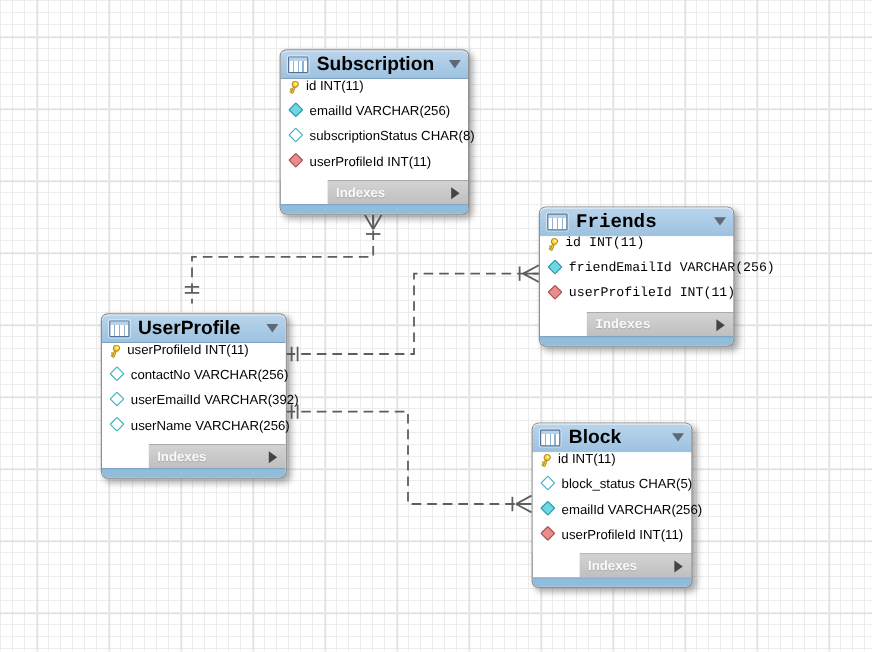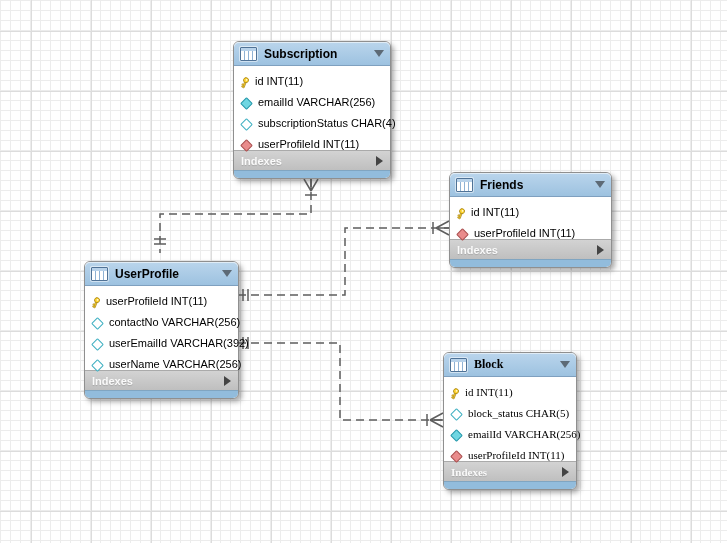--- a/index.html
+++ b/index.html
@@ -36,56 +36,57 @@
     width:15px;height:12px;flex:0 0 auto;
     border:1px solid #4f7296;
     background-color:#fff;
     background-image:
       linear-gradient(#b8d2ea 0 3px,rgba(0,0,0,0) 3px),
       repeating-linear-gradient(to right,rgba(0,0,0,0) 0 3px,#8fb2d4 3px 4px);
     border-radius:1px;
     margin-right:7px;
     box-shadow:0 0 0 1px rgba(255,255,255,.5);
   }
-  .tname{font-size:12px;font-weight:bold;color:#000;flex:1 1 auto;white-space:nowrap;}
+  .tname{font-size:16px;font-weight:bold;color:#000;flex:1 1 auto;white-space:nowrap;}
   .tri{
     width:0;height:0;flex:0 0 auto;
     border-left:5px solid transparent;border-right:5px solid transparent;
     border-top:7px solid #5d6a76;
   }
   .rows{background:#fff;}
-  .row{height:21px;display:flex;align-items:flex-end;padding-left:3px;white-space:nowrap;}
+  .row{height:21px;display:flex;align-items:flex-start;padding-left:3px;white-space:nowrap;}
   .lbl{font-size:11px;color:#000;}
   .ic{flex:0 0 auto;}
   .dia{
     width:7px;height:7px;transform:rotate(45deg);
     margin:0 7px 0 5px;border-radius:1px;
   }
   .d-filled{background:#6fd6e2;border:1px solid #2398aa;}
   .d-outline{background:#ffffff;border:1px solid #3fb0c2;}
   .d-red{background:#e98c8c;border:1px solid #aa4f4f;}
   .keywrap{width:12px;height:12px;margin:0 4px 0 2px;}
   .tfoot{
     height:19px;display:flex;align-items:center;
     background:linear-gradient(#d3d3d3,#bfbfbf);
     border-top:1px solid #aaa;
     padding:0 7px;
+    margin-left:39px;
   }
   .flabel{font-size:11px;font-weight:bold;color:#fafafa;flex:1 1 auto;text-shadow:0 1px 1px rgba(0,0,0,.15);}
   .farrow{
     width:0;height:0;flex:0 0 auto;
     border-top:5px solid transparent;border-bottom:5px solid transparent;
     border-left:7px solid #444;
   }
   .bstrip{height:8px;background:#92bcdc;border-radius:0 0 5px 5px;box-shadow:inset 0 1px 0 rgba(0,0,0,.12);}
   
   #t-subscription{left:233px;top:41px;width:156px;}
-  #t-friends{left:449px;top:172px;width:161px;}
+  #t-friends{left:449px;top:172px;width:161px;font-family:Liberation Mono, monospace;}
   #t-userprofile{left:84px;top:261px;width:153px;}
-  #t-block{left:443px;top:352px;width:132px;font-family:Liberation Serif, serif;}
+  #t-block{left:443px;top:352px;width:132px;}
 </style>
 </head>
 <body>
 
 <svg id="connectors" width="727" height="543" viewBox="0 0 727 543">
 
   <g stroke="#5e5e5e" fill="none" stroke-width="1.5">
     <path d="M311,179 L311,214 L160,214 L160,253" stroke-dasharray="8 5"></path>
     <path d="M304,179 L311,191 M311,179 L311,191 M318,179 L311,191"></path>
     <path d="M305,195 L317,195"></path>
@@ -125,21 +126,21 @@
             </g>
           </svg></span>
       <span class="lbl">id INT(11)</span>
     </div>
     <div class="row">
       <span class="ic dia d-filled"></span>
       <span class="lbl">emailId VARCHAR(256)</span>
     </div>
     <div class="row">
       <span class="ic dia d-outline"></span>
-      <span class="lbl">subscriptionStatus CHAR(4)</span>
+      <span class="lbl">subscriptionStatus CHAR(8)</span>
     </div>
     <div class="row">
       <span class="ic dia d-red"></span>
       <span class="lbl">userProfileId INT(11)</span>
     </div>
   </div>
   <div class="tfoot">
     <span class="flabel">Indexes</span>
     <span class="farrow"></span>
   </div>
@@ -157,20 +158,24 @@
       <span class="ic keywrap"><svg width="12" height="12" viewBox="0 0 12 12">
             <g transform="rotate(20 6 6)">
               <rect x="5.2" y="5" width="1.6" height="6" rx="0.5" fill="#ffd42a" stroke="#a8861c" stroke-width="0.7"></rect>
               <rect x="3.6" y="7.6" width="1.8" height="1.2" fill="#ffd42a" stroke="#a8861c" stroke-width="0.5"></rect>
               <rect x="4" y="9.6" width="1.4" height="1.1" fill="#ffd42a" stroke="#a8861c" stroke-width="0.5"></rect>
               <circle cx="6" cy="3" r="2.5" fill="#ffd42a" stroke="#a8861c" stroke-width="0.8"></circle>
               <circle cx="6.4" cy="2.5" r="0.9" fill="#fff8d8"></circle>
             </g>
           </svg></span>
       <span class="lbl">id INT(11)</span>
+    </div>
+    <div class="row">
+      <span class="ic dia d-filled"></span>
+      <span class="lbl">friendEmailId VARCHAR(256)</span>
     </div>
     <div class="row">
       <span class="ic dia d-red"></span>
       <span class="lbl">userProfileId INT(11)</span>
     </div>
   </div>
   <div class="tfoot">
     <span class="flabel">Indexes</span>
     <span class="farrow"></span>
   </div>

